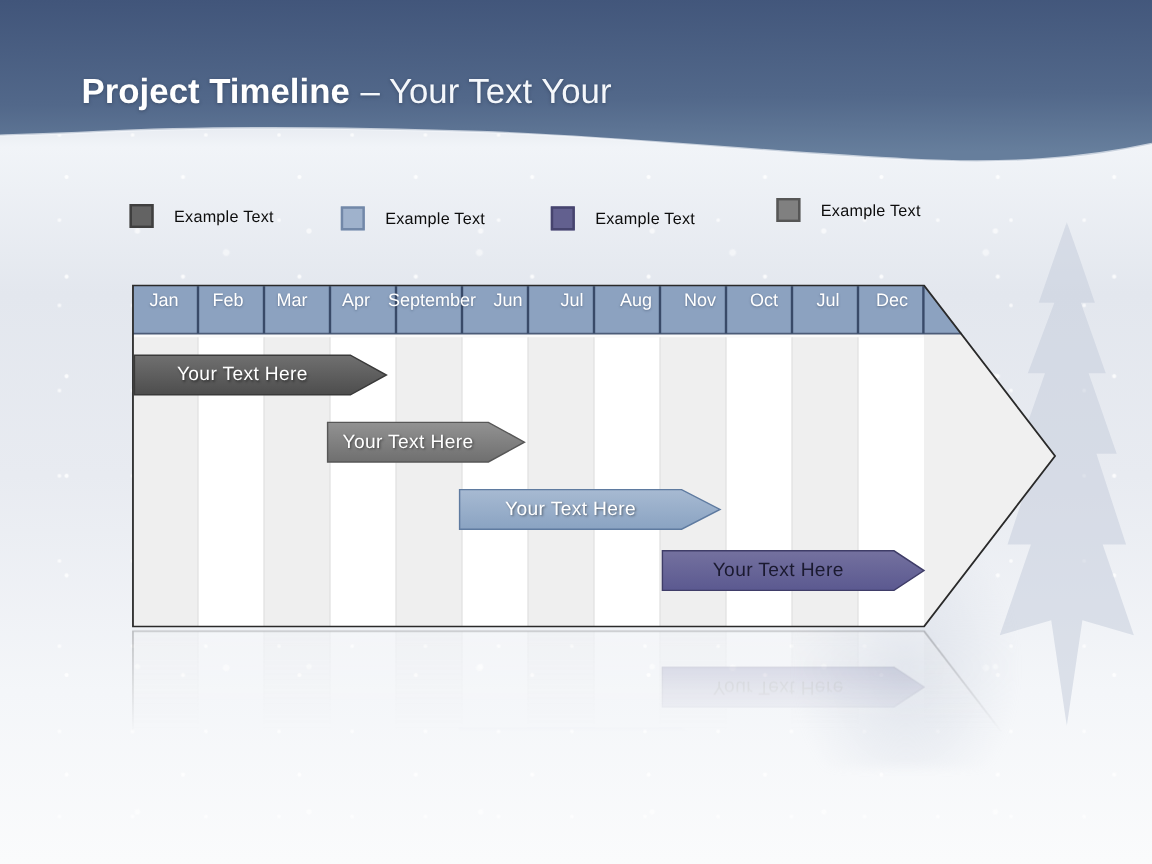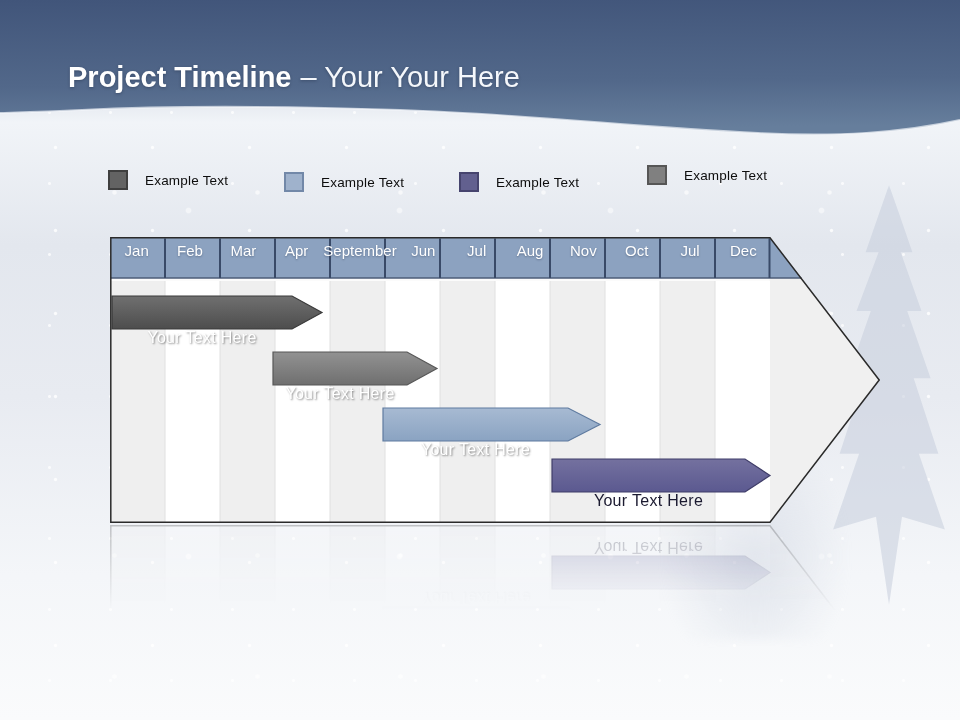--- a/index.html
+++ b/index.html
@@ -36,21 +36,21 @@
   .ll{margin-left:17px;font-size:13.5px;font-weight:400;color:#0d0d0d;letter-spacing:.2px;}
   .li1{left:108px;top:169px;} .li2{left:284px;top:171px;} .li3{left:459px;top:171px;} .li4{left:647px;top:164px;}
   
   .chart{position:absolute;left:110px;top:237px;width:770px;height:286px;
     -webkit-box-reflect:below 2px linear-gradient(to bottom, transparent 70%, rgba(0,0,0,.25) 100%);}
   .chart svg{position:absolute;left:0;top:0;}
   .months{position:absolute;left:0;top:0;width:660px;height:27px;display:flex;}
   .mc{flex:1;display:flex;align-items:center;justify-content:center;color:#ffffff;font-size:15px;
     text-shadow:0 1px 2px rgba(35,48,70,.4);}
   .bl{position:absolute;display:flex;align-items:center;justify-content:center;height:33px;
-    font-size:16px;color:#ffffff;letter-spacing:.3px;text-shadow:1px 1px 2px rgba(0,0,0,.45);white-space:nowrap;margin-top:25px;}
+    font-size:16px;color:#ffffff;letter-spacing:.3px;text-shadow:1px 1px 2px rgba(0,0,0,.45);white-space:nowrap;}
   .bl1{left:2px;top:59px;width:180px;}
   .bl2{left:163px;top:115px;width:134px;}
   .bl3{left:273px;top:171px;width:185px;}
   .bl4{left:442px;top:222px;width:193px;color:#1b1a30;text-shadow:none;}
 </style>
 </head>
 <body>
 
 <div class="slide">
 
@@ -64,21 +64,21 @@
         <stop offset="0" stop-color="#41557a"></stop>
         <stop offset="0.65" stop-color="#52688a"></stop>
         <stop offset="1" stop-color="#667e9c"></stop>
       </linearGradient>
     </defs>
     <path d="M0,0 H960 V120 C900,133 838,137 758,133 C636,127 520,114 400,110 C280,106 162,106 82,110 C42,112 16,112.5 0,113 Z" fill="url(#bandg)"></path>
     <path d="M0,113 C16,112.5 42,112 82,110 C162,106 280,106 400,110 C520,114 636,127 758,133 C838,137 900,133 960,120" fill="none" stroke="#f2f5f9" stroke-width="2" opacity="0.7"></path>
   </svg>
 
   <div class="title">
-    <span class="tb">Project Timeline</span><span class="tr">– Your Your Here</span>
+    <span class="tb">Project Timeline</span><span class="tr">– Your Text Your</span>
   </div>
 
   <div class="li li1">
     <span class="sw sw0"></span>
     <span class="ll">Example Text</span>
   </div>
   <div class="li li2">
     <span class="sw sw1"></span>
     <span class="ll">Example Text</span>
   </div>

